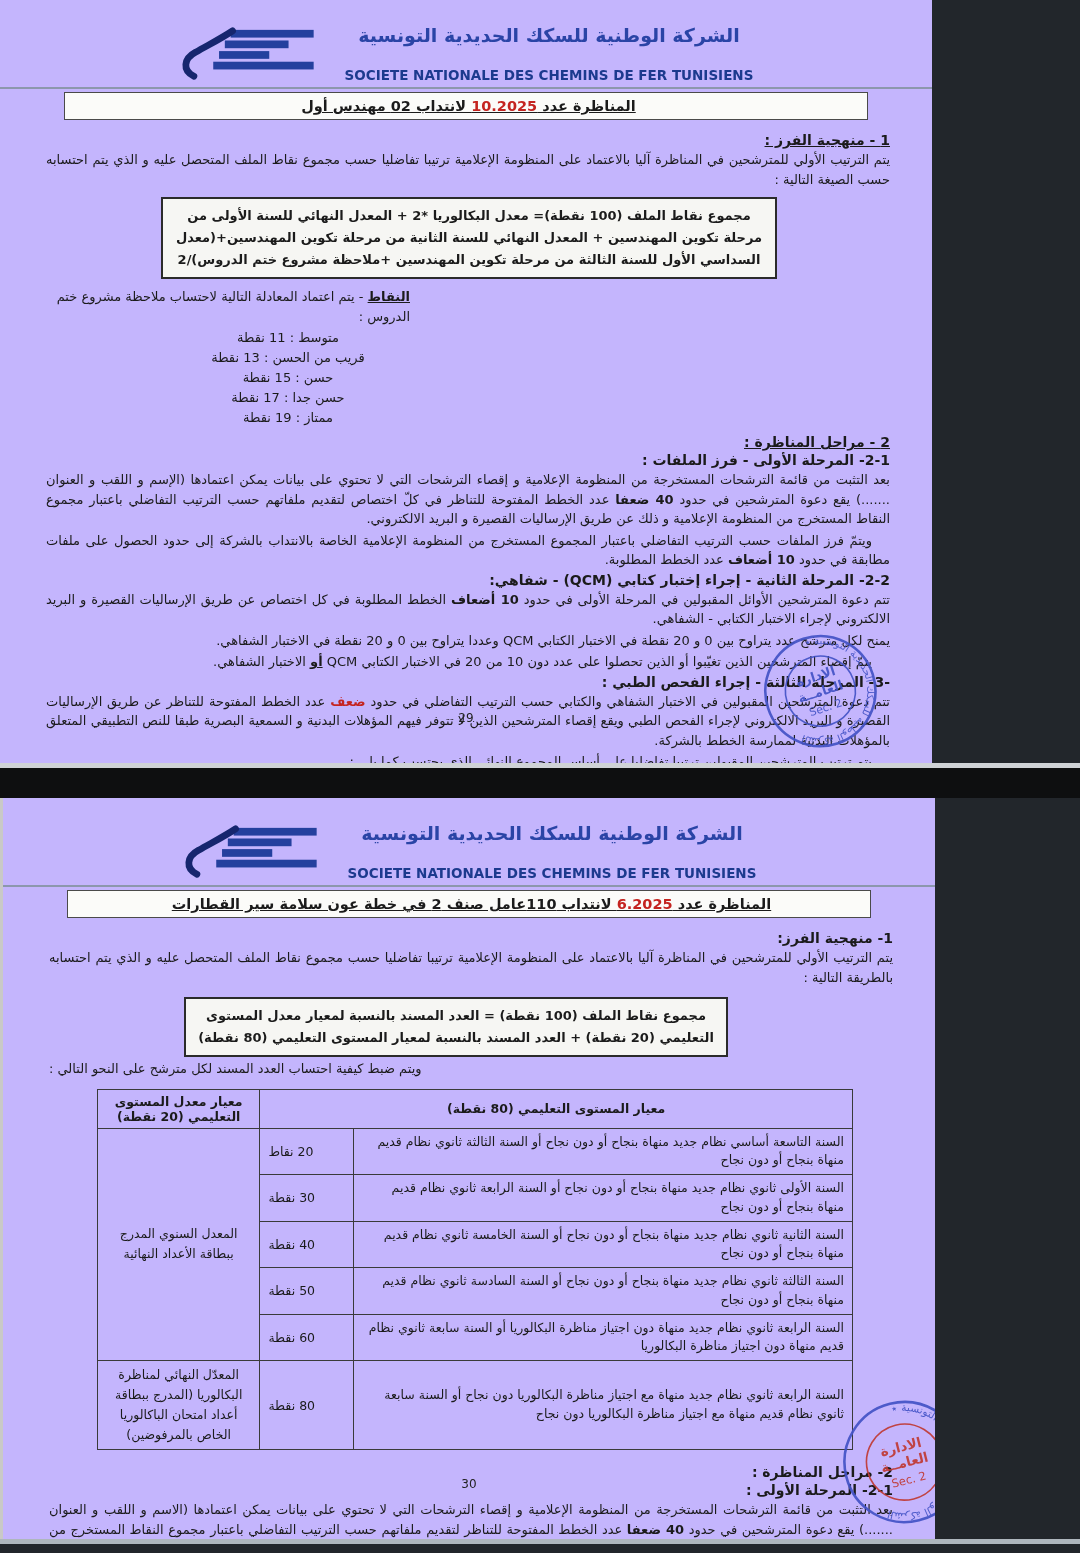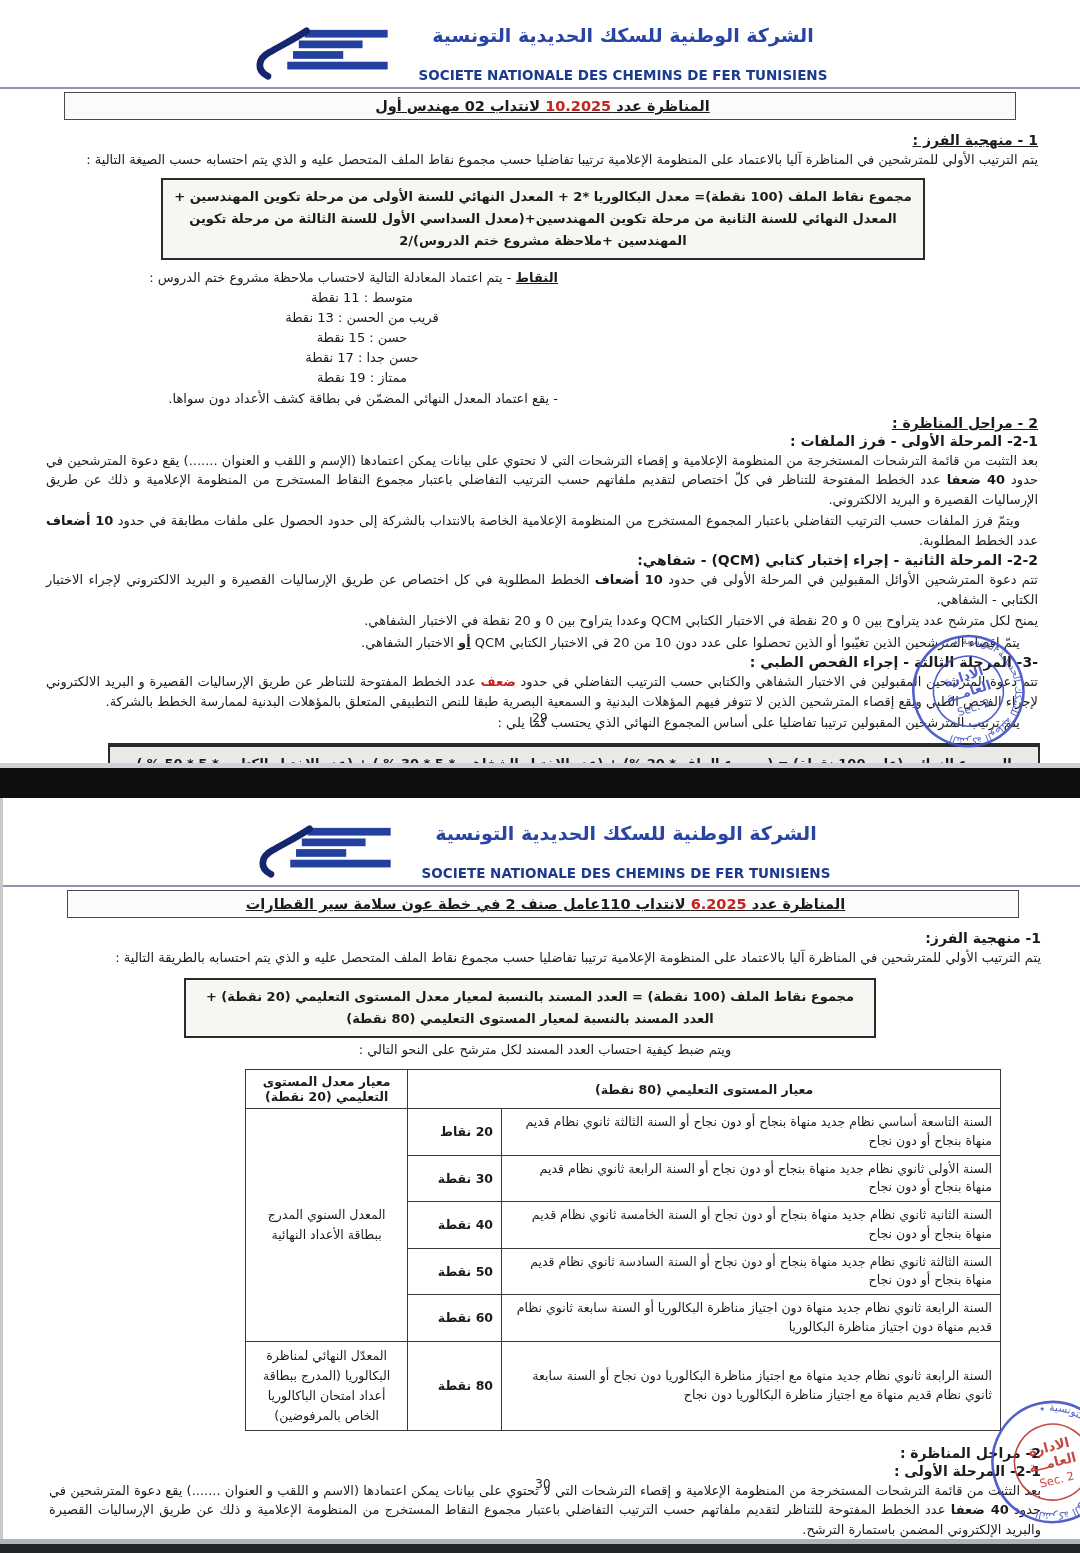--- a/index.html
+++ b/index.html
@@ -1,17 +1,17 @@
 <!DOCTYPE html>
 <html><head>
 <meta charset="utf-8">
 <style>
   html,body{margin:0;padding:0;background:#22262b;}
   body{width:1080px;font-family:"DejaVu Sans",sans-serif;color:#1b1b1b;}
-  .sheet{position:relative;width:1080px;background:#ffffff;overflow:hidden;}
+  .sheet{position:relative;width:932px;background:#c4b5fd;overflow:hidden;}
   #page1{height:763px;}
   #page2{height:741px;border-left:3px solid #c9c9c7;}
   .band-gray-top{height:5px;background:#cfd2d6;}
   .band-black{height:30px;background:#0e0f10;}
   .band-gray-bot{height:5px;background:#aeb6bd;}
   .band-dark-bot{height:9px;background:#22262b;}
 
   
   .header{display:flex;justify-content:center;align-items:center;gap:28px;padding-top:24px;}
   .logo{width:138px;height:56px;flex:0 0 auto;}
@@ -48,21 +48,21 @@
   .note-final{text-align:right;}
 
   .pagenum{position:absolute;left:0;width:100%;text-align:center;font-size:12px;color:#222;}
   #page1 .pagenum{bottom:38px;}
   #page2 .pagenum{bottom:48px;}
 
   
   table.grid{border-collapse:collapse;width:756px;margin:10px 40px 0 auto;direction:rtl;}
   table.grid td{border:1.6px solid #3a3a3a;font-size:12.5px;vertical-align:middle;padding:4px 8px;}
   td.th{font-weight:bold;text-align:center;font-size:13px;padding:9px 4px;}
-  td.pts{font-weight:bold;text-align:right;white-space:nowrap;width:78px;}
+  td.pts{font-weight:normal;text-align:left;white-space:nowrap;width:78px;}
   td.desc{text-align:right;line-height:1.5;width:508px;}
   td.crit{text-align:center;width:150px;line-height:1.6;}
 
   
   .stamp{position:absolute;transform:rotate(-18deg);opacity:.92;}
   .stamp1{right:52px;top:632px;}
   .stamp2{right:-34px;top:600px;transform:rotate(-14deg);}
   .stamp text{font-family:"DejaVu Sans",sans-serif;}
 </style>
 </head>
@@ -98,21 +98,20 @@
 
     <div class="note">
       <div class="note-head"><span class="note-label">النقاط</span><span> -  يتم اعتماد المعادلة التالية لاحتساب ملاحظة مشروع ختم الدروس :</span></div>
       <div class="grades">
         <div>متوسط : 11 نقطة</div>
         <div>قريب من الحسن : 13 نقطة</div>
         <div>حسن : 15 نقطة</div>
         <div>حسن جدا : 17 نقطة</div>
         <div>ممتاز : 19 نقطة</div>
       </div>
-      <div class="note-final">-  يقع اعتماد المعدل النهائي المضمّن في بطاقة كشف الأعداد دون سواها.</div>
     </div>
 
     <div class="h-main">2 - مراحل المناظرة :</div>
     <div class="h-sub">2-1-  المرحلة الأولى - فرز الملفات :</div>
     <p class="para"><span>بعد التثبت من قائمة الترشحات المستخرجة من المنظومة الإعلامية و إقصاء الترشحات التي لا تحتوي على بيانات يمكن اعتمادها (الإسم و اللقب و العنوان .......)   يقع دعوة المترشحين في حدود </span><span class="b">40 ضعفا</span><span> عدد الخطط المفتوحة للتناظر في كلّ اختصاص لتقديم ملفاتهم حسب الترتيب التفاضلي     باعتبار مجموع النقاط المستخرج من المنظومة الإعلامية و ذلك عن طريق الإرساليات القصيرة و البريد الالكتروني.</span></p>
     <p class="para ind"><span>ويتمّ فرز الملفات   حسب الترتيب التفاضلي باعتبار المجموع المستخرج من المنظومة الإعلامية الخاصة بالانتداب بالشركة إلى حدود الحصول على ملفات مطابقة في حدود   </span><span class="b">10 أضعاف</span><span> عدد الخطط المطلوبة.</span></p>
 
     <div class="h-sub">2-2-  المرحلة الثانية - إجراء إختبار كتابي (QCM) - شفاهي:</div>
     <p class="para"><span>تتم دعوة المترشحين الأوائل المقبولين في المرحلة الأولى في حدود </span><span class="b">10 أضعاف</span><span> الخطط المطلوبة  في كل اختصاص عن طريق الإرساليات القصيرة و البريد الالكتروني لإجراء الاختبار الكتابي - الشفاهي.</span></p>
     <p class="para">يمنح لكل مترشح عدد يتراوح بين 0 و 20 نقطة في الاختبار الكتابي QCM وعددا يتراوح بين 0 و 20 نقطة  في الاختبار الشفاهي.</p>
@@ -166,21 +165,21 @@
   <div class="title-box" dir="rtl">
     <span class="title-text"><span>المناظرة عدد </span><span class="red">6.2025</span><span> لانتداب  110عامل صنف 2 في خطة عون سلامة سير القطارات</span></span>
   </div>
 
   <div class="content">
     <div class="h-main-nl">1-  منهجية الفرز:</div>
     <p class="para">يتم الترتيب الأولي للمترشحين في المناظرة آليا بالاعتماد على المنظومة الإعلامية ترتيبا تفاضليا حسب مجموع نقاط الملف المتحصل عليه و الذي يتم احتسابه بالطريقة التالية :</p>
 
     <div class="formula-box fb3">مجموع نقاط الملف (100 نقطة) =  العدد المسند بالنسبة لمعيار معدل المستوى التعليمي (20 نقطة) + العدد المسند بالنسبة لمعيار المستوى التعليمي (80 نقطة)</div>
 
-    <p class="para" style="text-align:center;">ويتم ضبط كيفية احتساب العدد المسند لكل مترشح على النحو التالي :</p>
+    <p class="para" style="text-align:left;">ويتم ضبط كيفية احتساب العدد المسند لكل مترشح على النحو التالي :</p>
 
     <table class="grid">
       <colgroup>
           <col style="width:508px">
           <col style="width:78px">
           <col style="width:150px">
         </colgroup>
       <tbody>
           <tr>
         <td class="th" colspan="2">معيار المستوى التعليمي (80 نقطة)</td>

